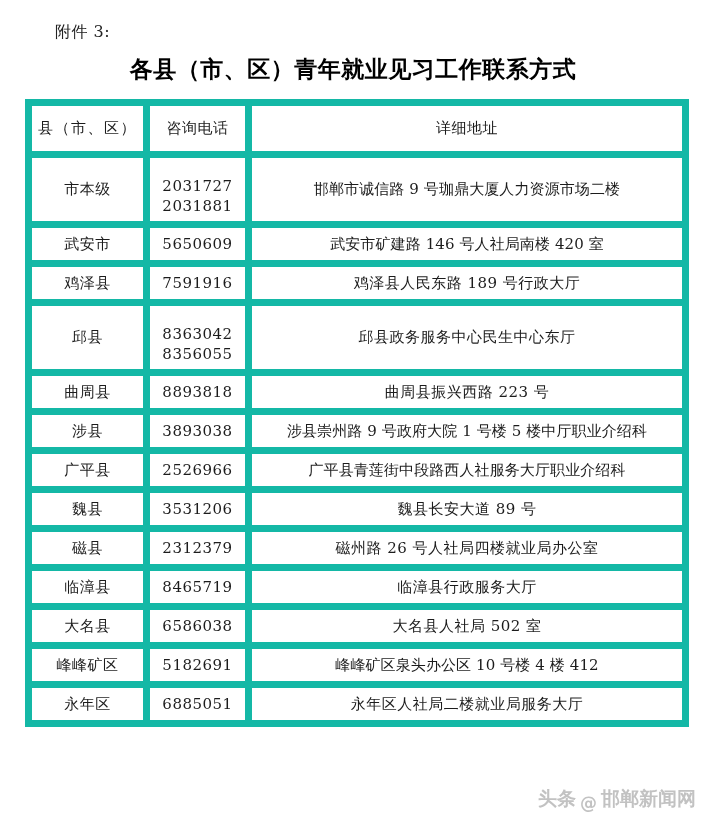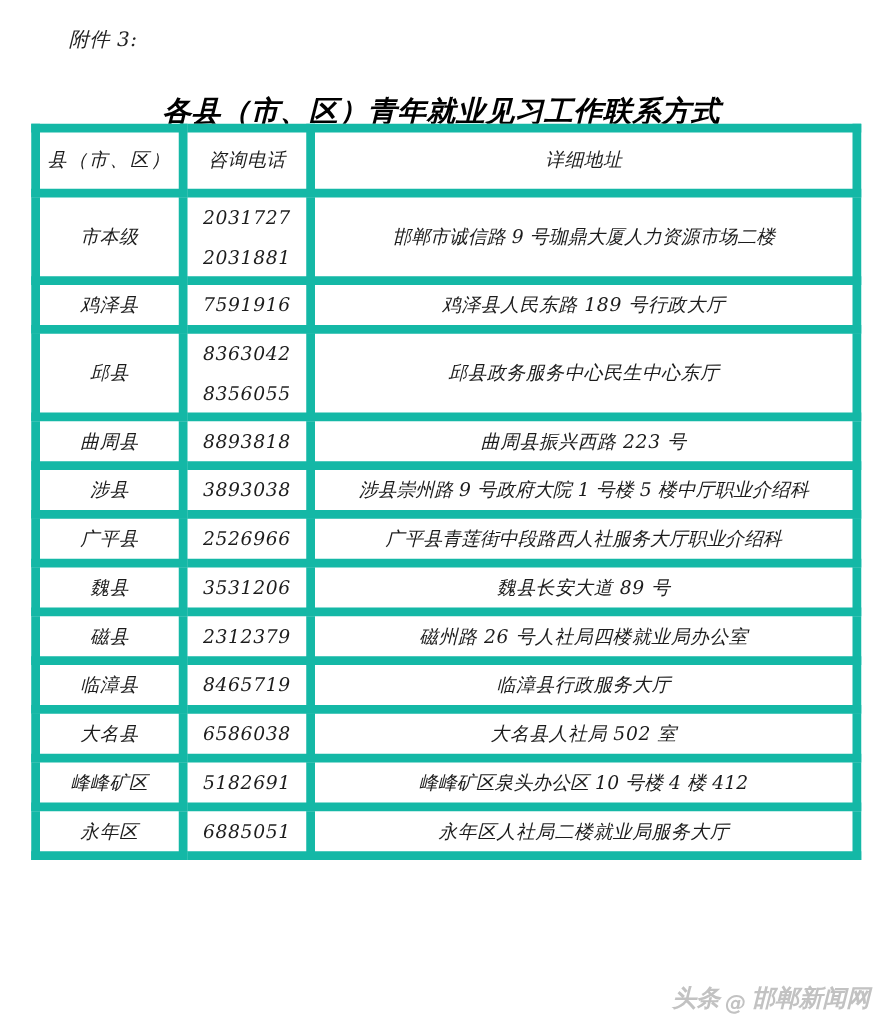--- a/index.html
+++ b/index.html
@@ -16,21 +16,20 @@
     font-family: "DejaVu Serif", "Liberation Serif", serif;
     color: #1a1a1a;
     -webkit-font-smoothing: antialiased;
   }
 
   .page {
     position: relative;
     width: 706px;
     height: 820px;
     box-sizing: border-box;
-    font-style: italic;
   }
 
   
   .attachment-label {
     position: absolute;
     left: 55px;
     top: 22px;
     font-family: "DejaVu Serif", "Liberation Serif", serif;
     font-size: 16px;
     letter-spacing: 0.5px;
@@ -44,21 +43,20 @@
     left: 0;
     top: 54px;
     width: 706px;
     text-align: center;
     font-family: "DejaVu Sans", "Liberation Sans", sans-serif;
     font-weight: 700;
     font-size: 23px;
     letter-spacing: 0.5px;
     color: #000;
     white-space: nowrap;
-    margin-top: 20px;
   }
 
   
   .table-wrap {
     position: absolute;
     left: 25px;
     top: 99px;
     width: 657px;
   }
 
@@ -99,21 +97,21 @@
   }
 
   
   table.contact-table tbody tr.tall td {
     height: 63px;
   }
 
   .phone-stack {
     display: flex;
     flex-direction: column;
-    justify-content: space-between;
+    justify-content: flex-end;
     height: 52px;
     padding: 3px 0 2px 0;
   }
   .phone-stack span { display: block; }
 
   .addr-cell {
     letter-spacing: 0.6px;
   }
   .addr-cell.tight {
     letter-spacing: 0.1px;
@@ -170,20 +168,25 @@
             <td>市本级</td>
             <td>
               <div class="phone-stack">
                 <span>2031727</span>
                 <span>2031881</span>
               </div>
             </td>
             <td class="addr-cell tight">邯郸市诚信路 9 号珈鼎大厦人力资源市场二楼</td>
           </tr>
           <tr>
+            <td>武安市</td>
+            <td>5650609</td>
+            <td class="addr-cell tight">武安市矿建路 146 号人社局南楼 420 室</td>
+          </tr>
+          <tr>
             <td>鸡泽县</td>
             <td>7591916</td>
             <td class="addr-cell">鸡泽县人民东路 189 号行政大厅</td>
           </tr>
           <tr class="tall">
             <td>邱县</td>
             <td>
               <div class="phone-stack">
                 <span>8363042</span>
                 <span>8356055</span>

